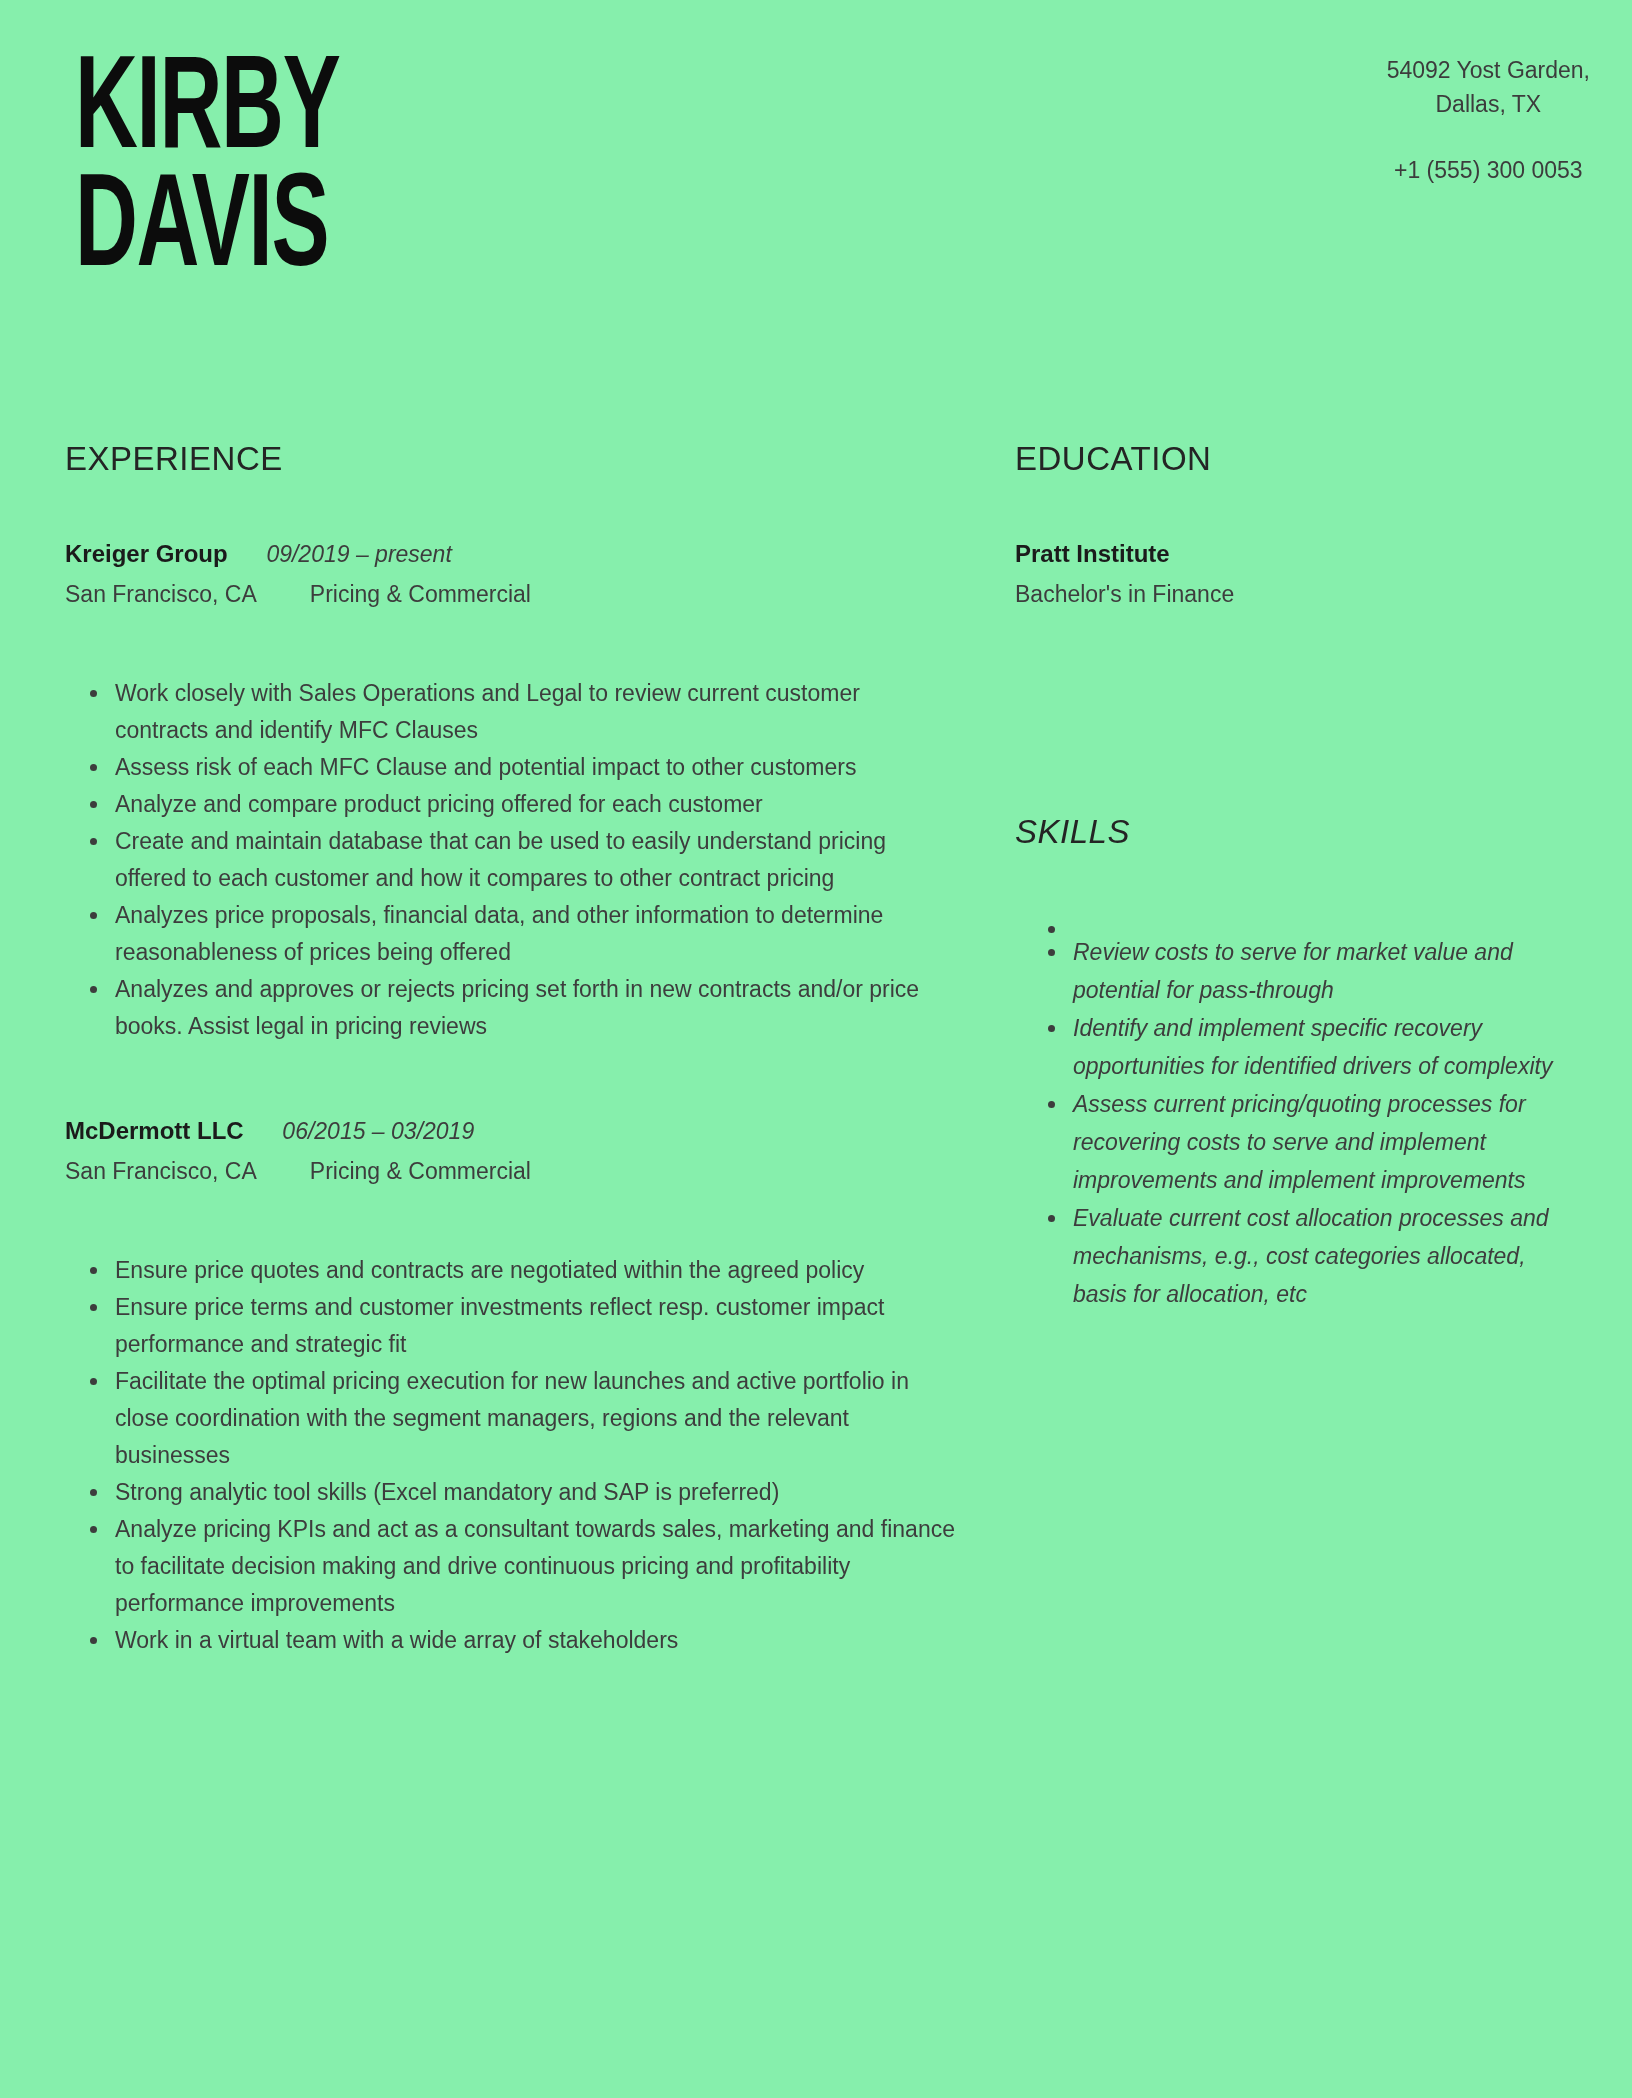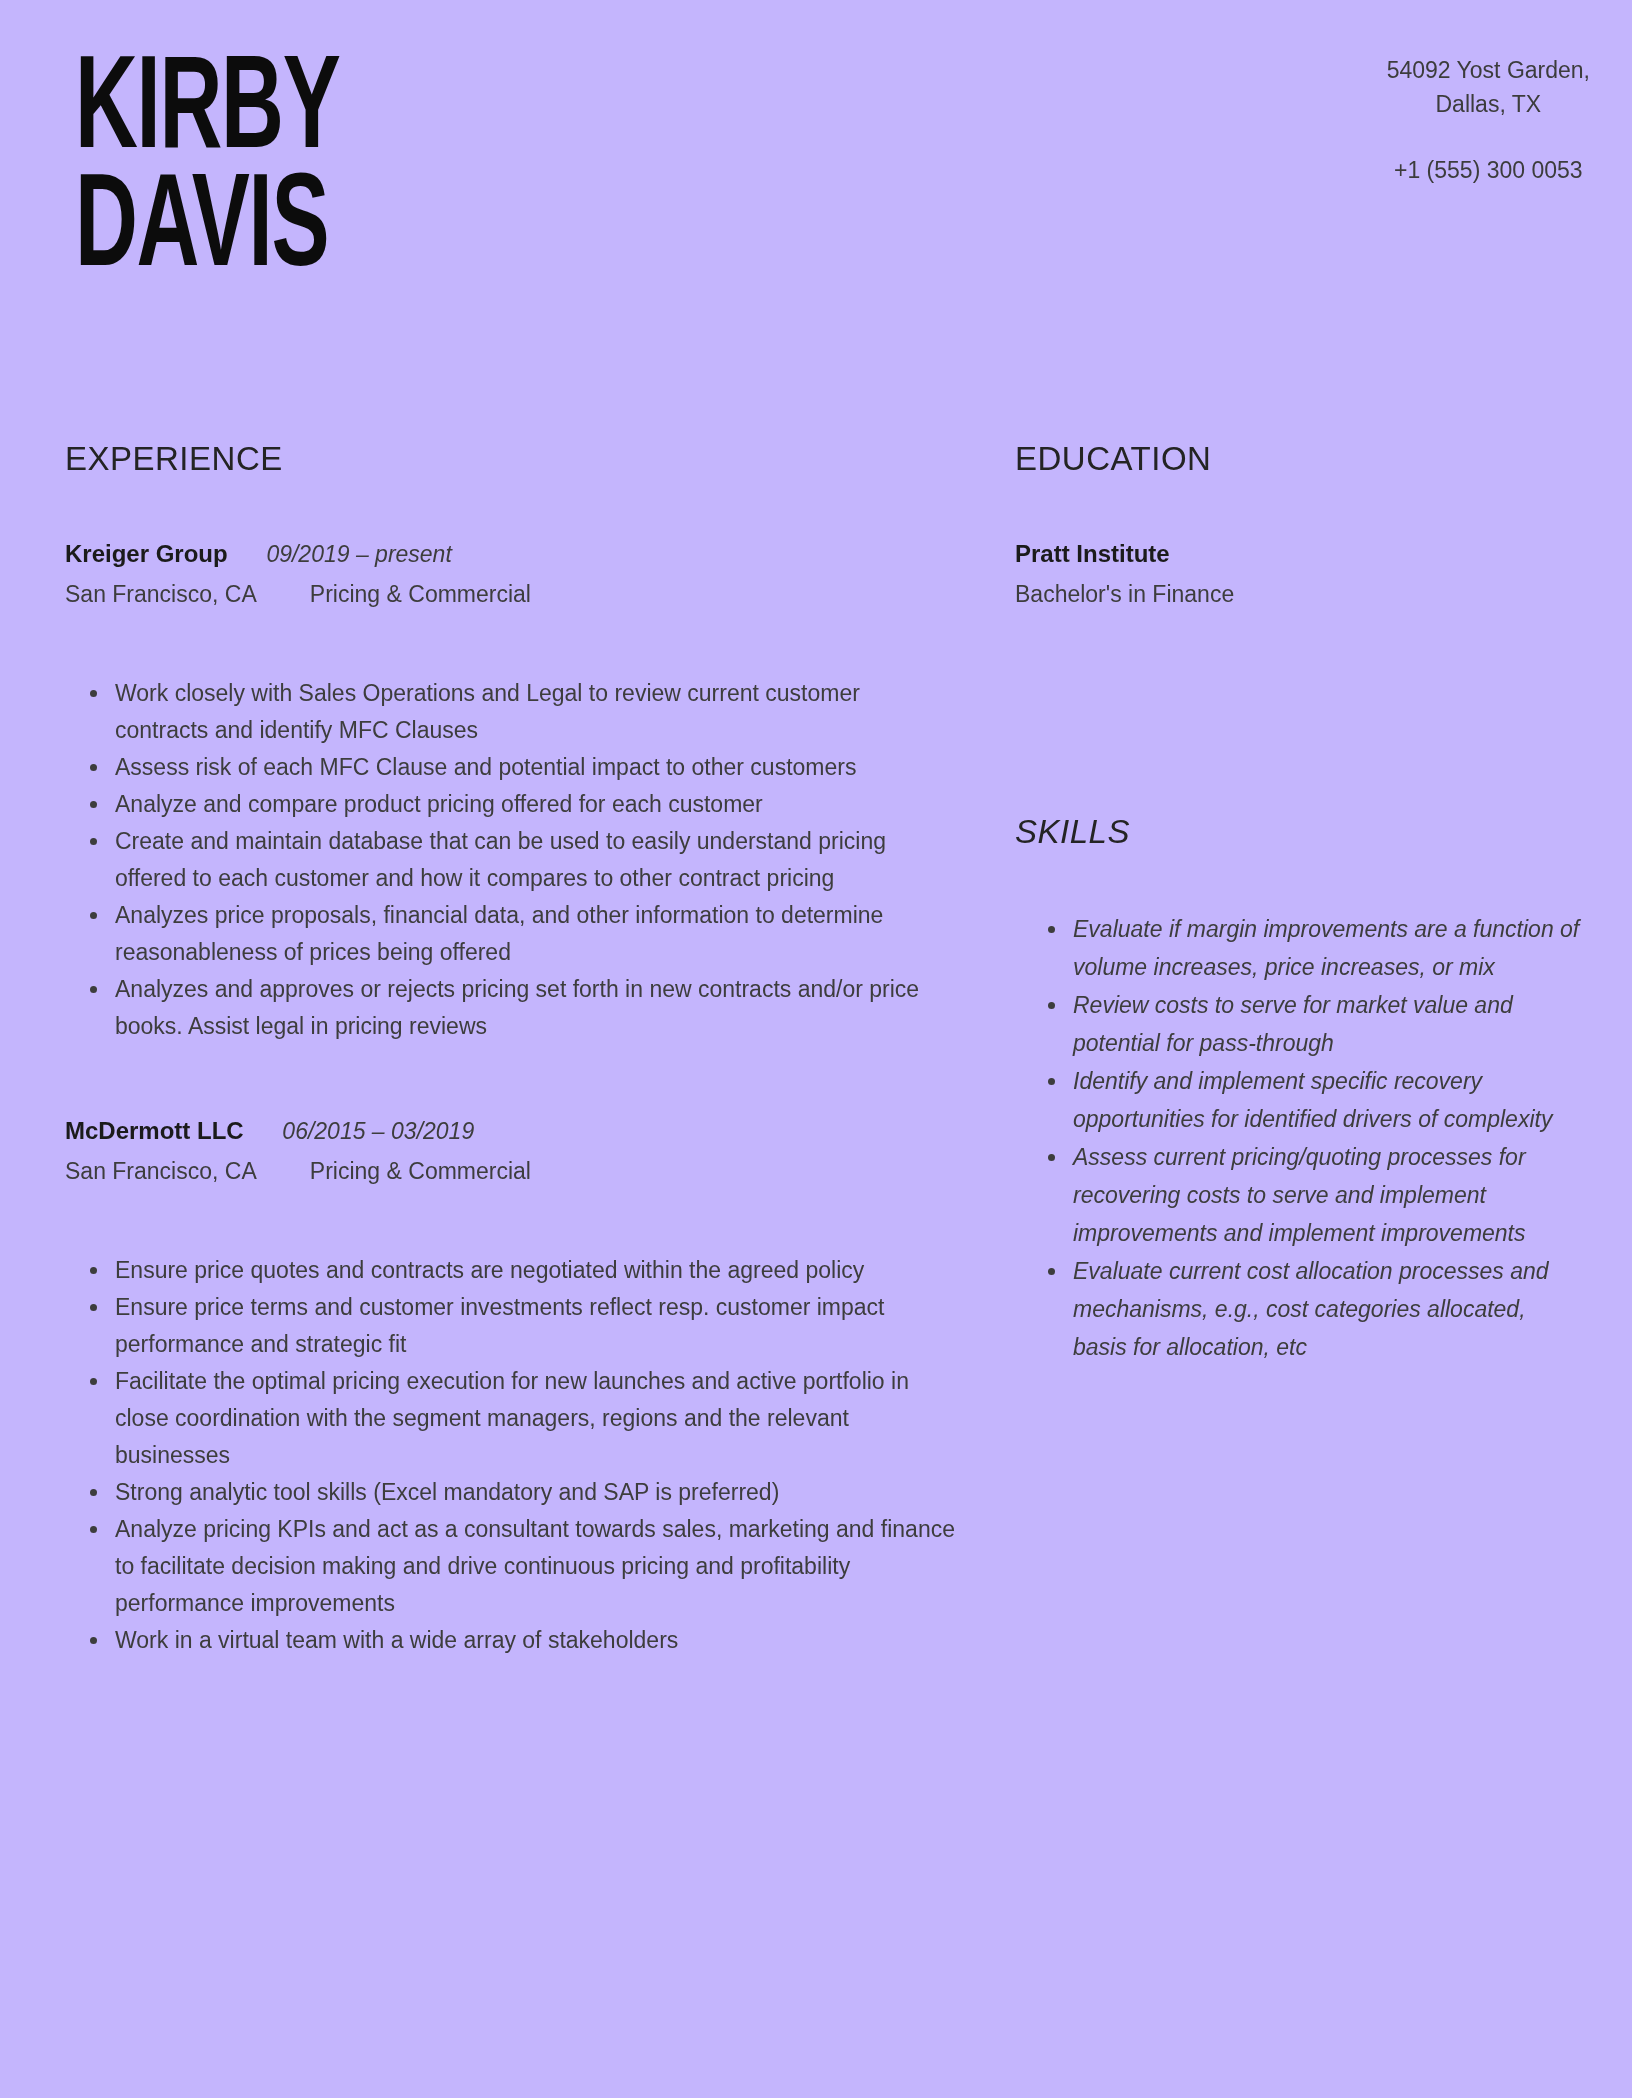--- a/index.html
+++ b/index.html
@@ -1,19 +1,19 @@
 <!DOCTYPE html>
 <html><head>
 <meta charset="utf-8">
 <style>
   html,body { margin:0; padding:0; background:#ffffff; }
   .page {
     position:relative;
     width:1632px; height:2098px;
-    background:#c4b5fd;
+    background:#86efac;
     font-family:"Liberation Sans", sans-serif;
     color:#3d3d3d;
     box-sizing:border-box;
     overflow:hidden;
   }
   
   .header {
     display:flex;
     justify-content:space-between;
     align-items:flex-start;
@@ -195,21 +195,20 @@
         <div class="section-title">EDUCATION</div>
         <div class="edu-school">Pratt Institute</div>
         <div class="edu-degree">Bachelor's in Finance</div>
       </div>
 
       <div class="skills-section">
         <div class="section-title">SKILLS</div>
         <div class="bullets">
           <div class="bullet">
             <span class="dot"></span>
-            <span class="bullet-text">Evaluate if margin improvements are a function of volume increases, price increases, or mix</span>
           </div>
           <div class="bullet">
             <span class="dot"></span>
             <span class="bullet-text">Review costs to serve for market value and potential for pass-through</span>
           </div>
           <div class="bullet">
             <span class="dot"></span>
             <span class="bullet-text">Identify and implement specific recovery opportunities for identified drivers of complexity</span>
           </div>
           <div class="bullet">

